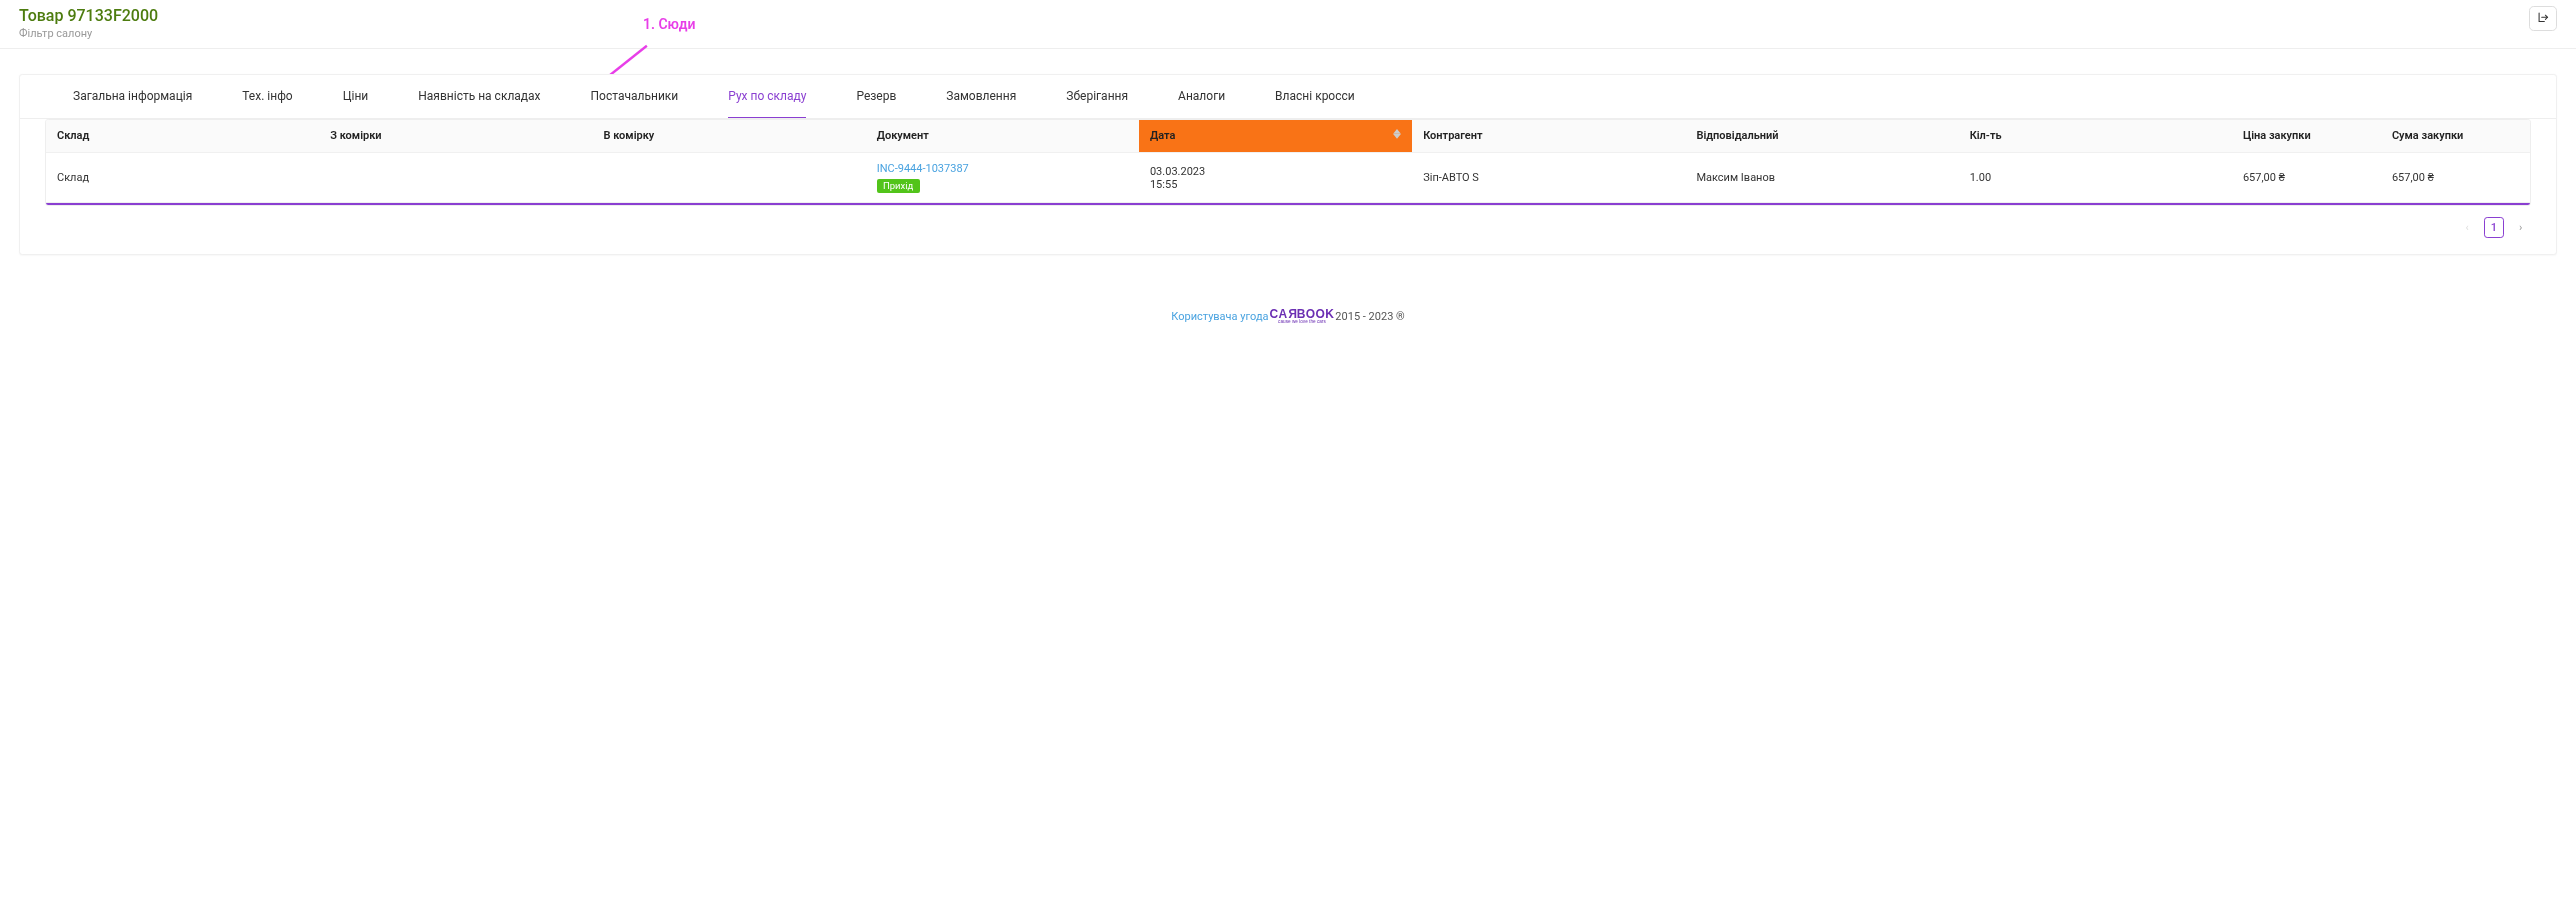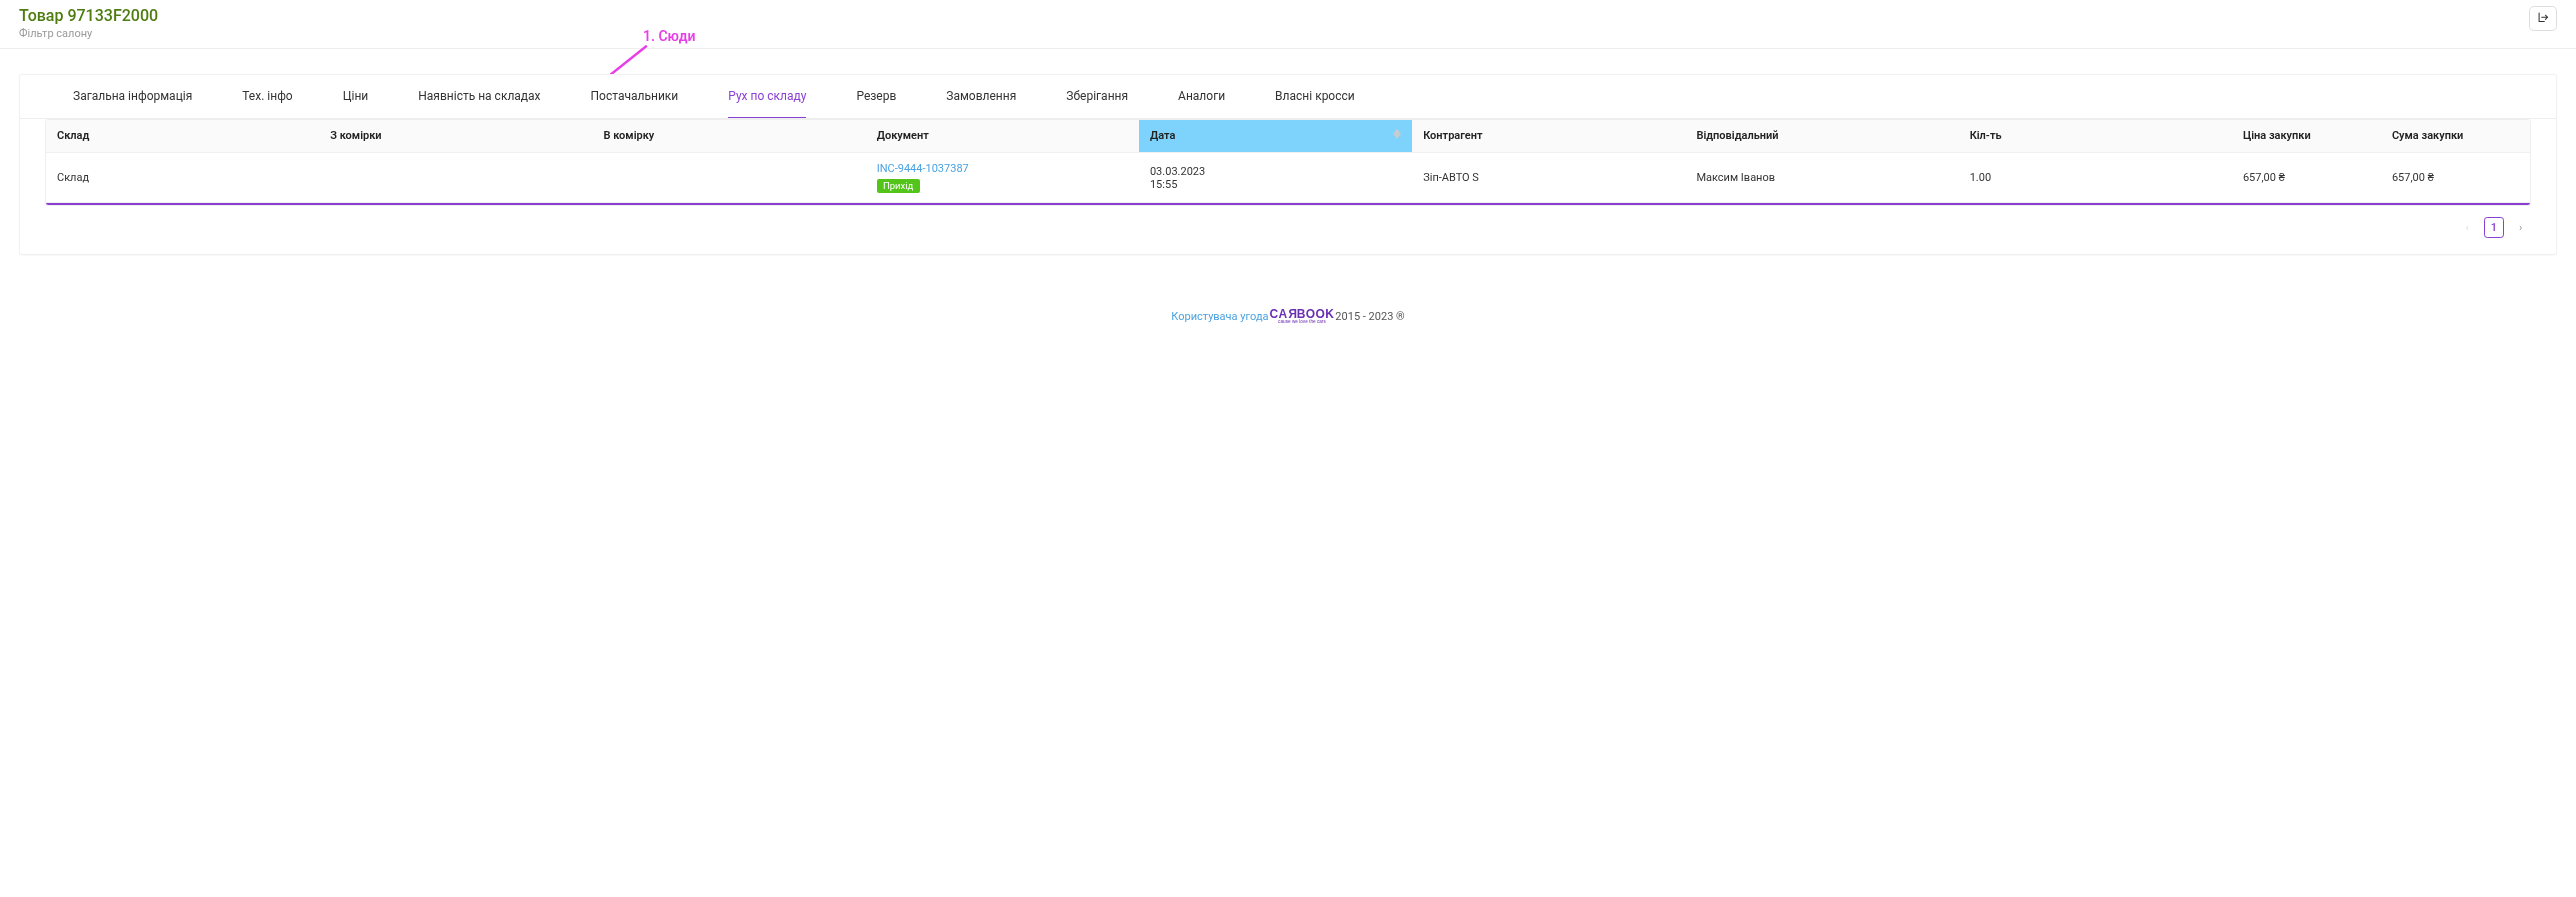--- a/index.html
+++ b/index.html
@@ -50,21 +50,21 @@
   }
   .date-btn {
     width: 32px; height: 27px; border: 0.8px solid #ddd; border-radius: 4.7px; background: #fff;
     display: flex; align-items: center; justify-content: center; cursor: pointer;
   }
 
   .table-wrap { margin: 0 25px; border: 0.8px solid #eee; border-radius: 3.2px; overflow: hidden; }
   table { width: 100%; border-collapse: collapse; table-layout: fixed; }
   th, td { text-align: left; padding: 9.5px 11px; font-size: 11px; border-bottom: 0.8px solid #f0f0f0; vertical-align: middle; }
   th { font-weight: 600; color: #222; background: #fafafa; }
-  th.sorted { background: #7dd3fc; position: relative; }
+  th.sorted { background: #f97316; position: relative; }
   .sort-icons {
     display: inline-flex; flex-direction: column; vertical-align: middle; margin-left: 4.7px; line-height: 4.7px;
     color: #bbb;
   }
   td { color: #333; }
   .doc-link { color: #4aa3e0; text-decoration: none; display: inline-block; }
   .badge {
     display: inline-block; background: #52c41a; color: #fff; font-size: 9.5px;
     padding: 1.6px 6.3px; border-radius: 2px; margin-top: 3.2px;
   }
@@ -117,21 +117,21 @@
         <svg width="12.6" height="12.6" viewBox="0 0 24 24" fill="none" stroke="#333" stroke-width="2" stroke-linecap="round">
             <path d="M4 4v16h10"></path>
             <path d="M20 12H9"></path>
             <path d="M16 8l4 4-4 4"></path>
           </svg>
       </span>
     </div>
   </div>
 </div>
 
-<div class="annotation" style="left:643px; top:28px;">1. Сюди</div>
+<div class="annotation" style="left:643px; top:16px;">1. Сюди</div>
 <svg class="arrow" style="left:568px; top:41px;" width="87" height="66" viewBox="0 0 110 84">
   <defs>
       <marker id="ah1" markerWidth="10" markerHeight="10" refX="6" refY="3" orient="auto">
         <path d="M0,0 L7,3 L0,6 Z" fill="#e83ee8"></path>
       </marker>
     </defs>
   <line x1="100" y1="6" x2="12" y2="76" stroke="#e83ee8" stroke-width="3" marker-end="url(#ah1)"></line>
 </svg>
 
 <div class="annotation" style="left:536px; top:144px;">Для переходу в прихідний документ</div>

